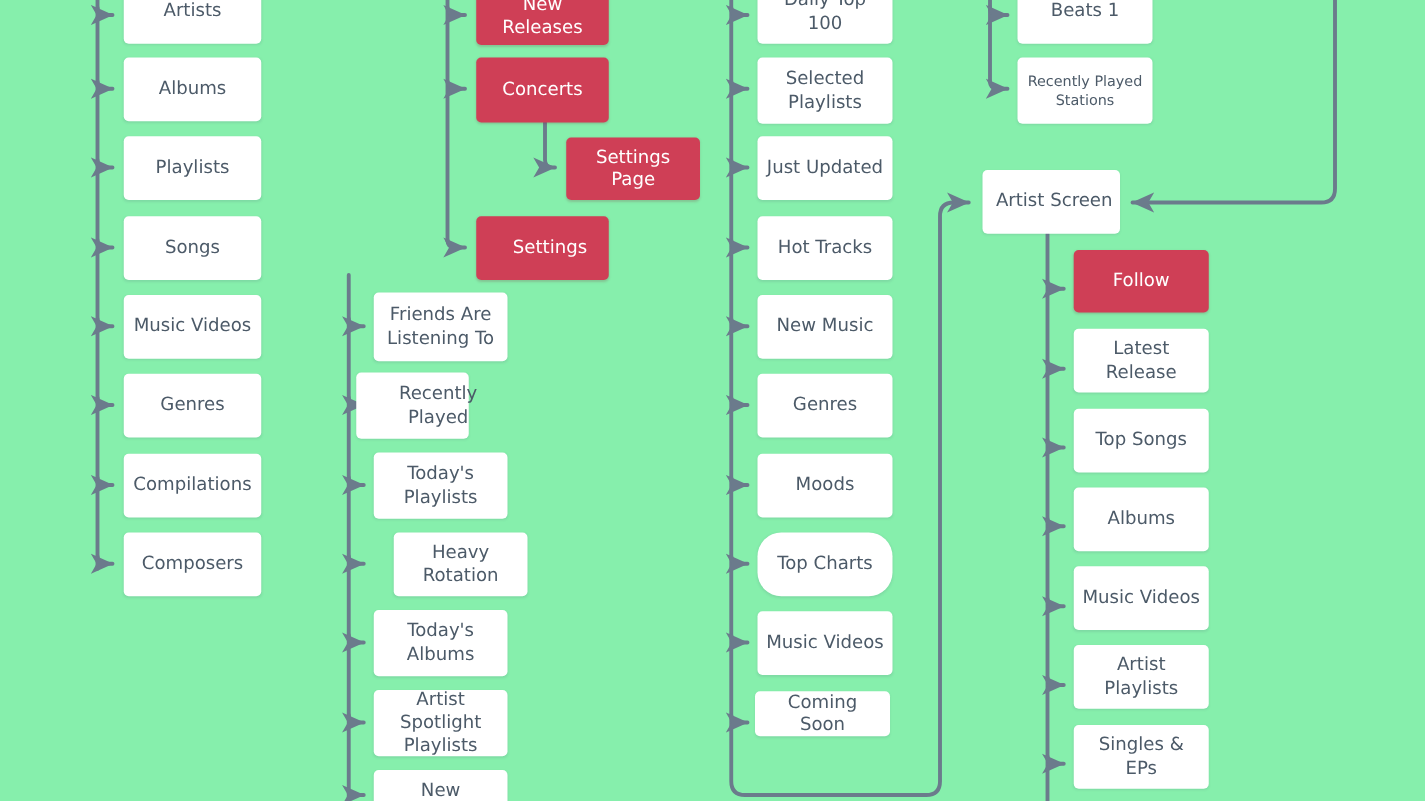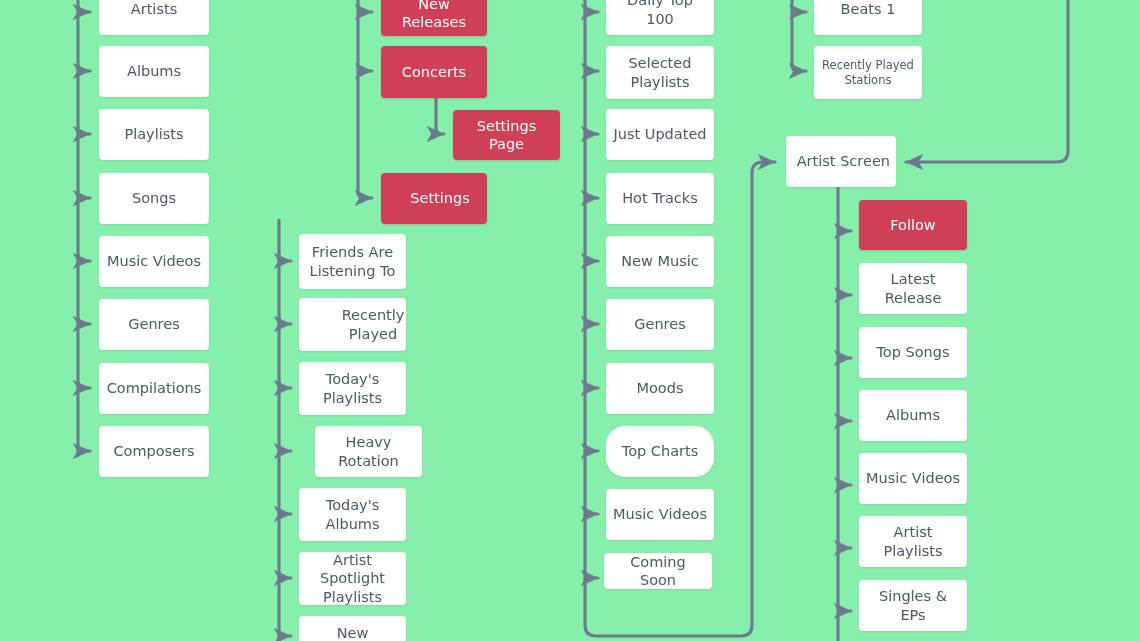--- a/index.html
+++ b/index.html
@@ -126,21 +126,21 @@
       <div class="node white" style="left: 99px; top: 236px; width: 110px; height: 51px;"><span>Music Videos</span></div>
       <div class="node white" style="left: 99px; top: 299px; width: 110px; height: 51px;"><span>Genres</span></div>
       <div class="node white" style="left: 99px; top: 363px; width: 110px; height: 51px;"><span>Compilations</span></div>
       <div class="node white" style="left: 99px; top: 426px; width: 110px; height: 51px;"><span>Composers</span></div>
       <div class="node red" style="left: 381px; top: -10px; width: 106px; height: 46px;"><span>New Releases</span></div>
       <div class="node red" style="left: 381px; top: 46px; width: 106px; height: 52px;"><span>Concerts</span></div>
       <div class="node red" style="left: 453px; top: 110px; width: 107px; height: 50px;"><span>Settings Page</span></div>
       <div class="node red" style="left: 381px; top: 173px; width: 106px; height: 51px; padding-left: 18px;"><span>Settings</span></div>
       <div class="node white" style="left: 299px; top: 234px; width: 107px; height: 55px;"><span>Friends Are
 Listening To</span></div>
-      <div class="node white" style="left: 299px; top: 298px; width: 107px; height: 53px; padding-left: 47px;"><span>Recently
+      <div class="node white" style="left: 285px; top: 298px; width: 90px; height: 53px; padding-left: 47px;"><span>Recently
 Played</span></div>
       <div class="node white" style="left: 299px; top: 362px; width: 107px; height: 53px;"><span>Today's
 Playlists</span></div>
       <div class="node white" style="left: 315px; top: 426px; width: 107px; height: 51px;"><span>Heavy Rotation</span></div>
       <div class="node white" style="left: 299px; top: 488px; width: 107px; height: 53px;"><span>Today's
 Albums</span></div>
       <div class="node white" style="left: 299px; top: 552px; width: 107px; height: 53px; justify-content: flex-end;"><span>Artist Spotlight
 Playlists</span></div>
       <div class="node white" style="left: 299px; top: 616px; width: 107px; height: 53px;"><span>New Releases</span></div>
       <div class="node white" style="left: 606px; top: -16px; width: 108px; height: 51px;"><span>Daily Top 100</span></div>

